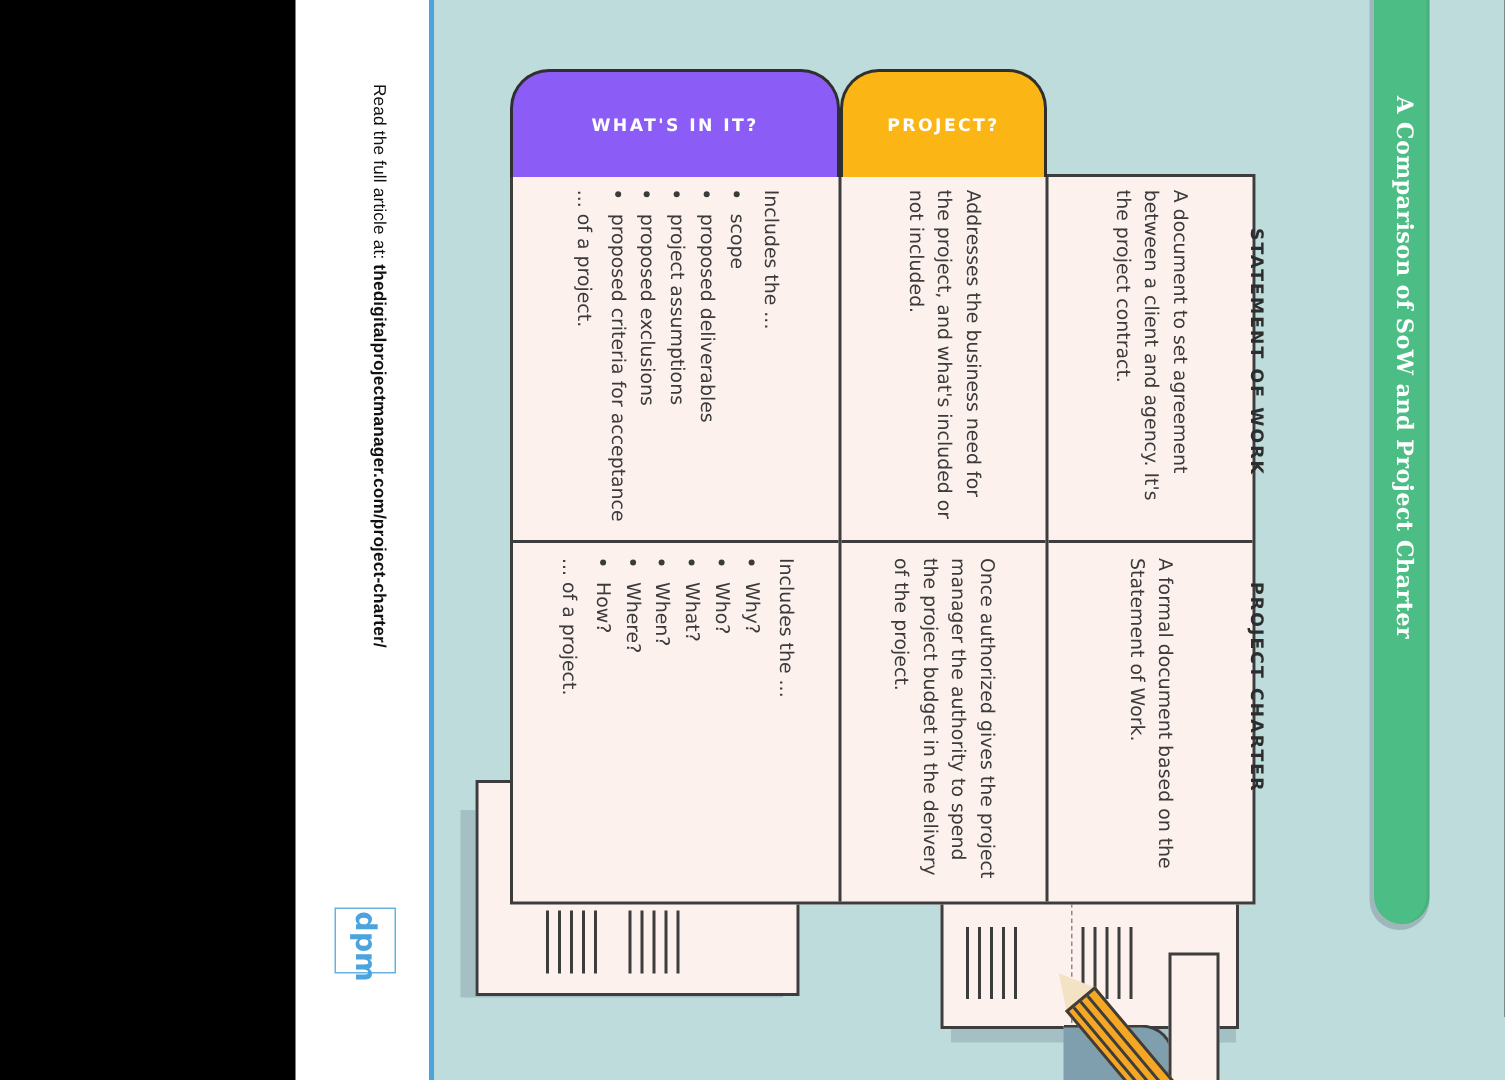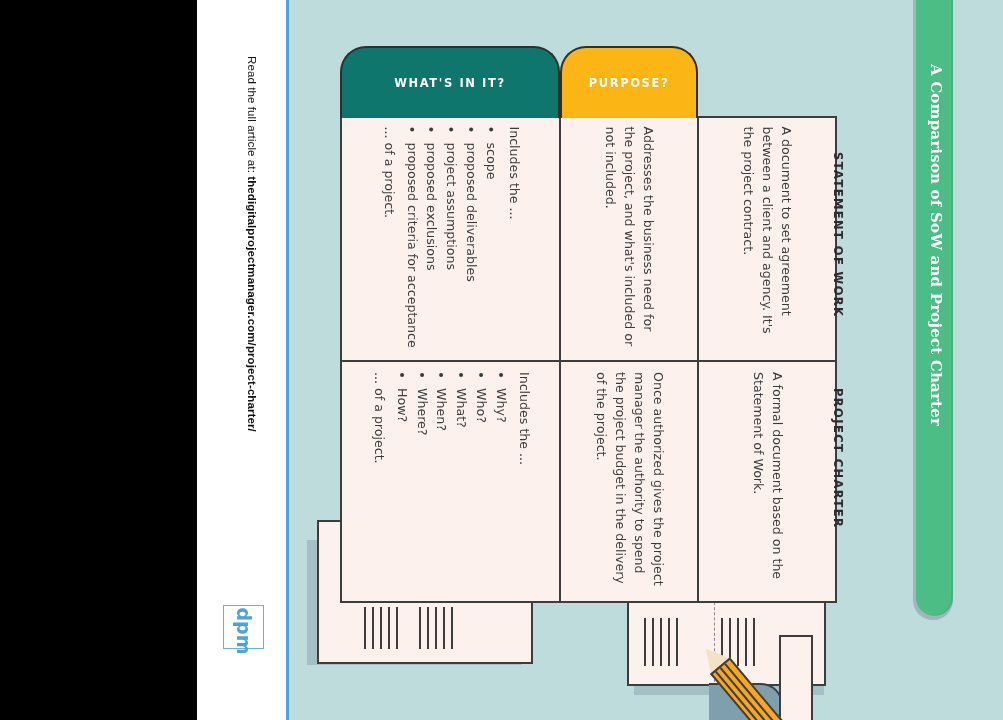--- a/index.html
+++ b/index.html
@@ -70,21 +70,21 @@
     position:absolute;top:0;height:72px;
     border:2px solid #2f2f2f;border-bottom:none;
     border-top-left-radius:26px;border-top-right-radius:26px;
     box-sizing:border-box;
     display:flex;align-items:center;justify-content:center;
   }
   .tab span{
     color:#fff;font-weight:bold;font-size:11.5px;letter-spacing:1.6px;
     white-space:nowrap;font-family:"DejaVu Sans", sans-serif;
   }
-  .tab-green{left:0;width:220px;background:#0f766e;z-index:3;}
+  .tab-green{left:0;width:220px;background:#8b5cf6;z-index:3;}
   .tab-orange{left:220px;width:138px;background:#fbb615;z-index:2;}
   .tab-teal{left:358px;width:139px;background:#14525d;z-index:1;}
 
   
   .grid{
     position:absolute;left:0;top:70px;width:497px;height:487px;
     background:#fdf1ee;border:2px solid #3d3d3d;box-sizing:border-box;
     display:flex;
   }
   .col{height:100%;box-sizing:border-box;border-right:2px solid #3d3d3d;display:flex;flex-direction:column;}
@@ -211,21 +211,21 @@
       <div class="stripe" style="top:13px"></div>
       <div class="stripe" style="top:19px"></div>
 
     </div>
   </div>
 
   <div class="table-wrap">
 
     <div class="tabs">
       <div class="tab tab-orange">
-        <span>PURPOSE?</span>
+        <span>PROJECT?</span>
       </div>
       <div class="tab tab-green">
         <span>WHAT'S IN IT?</span>
       </div>
     </div>
 
     <div class="grid">
 
       <div class="col col-a">
         <div class="cell cell-top">

